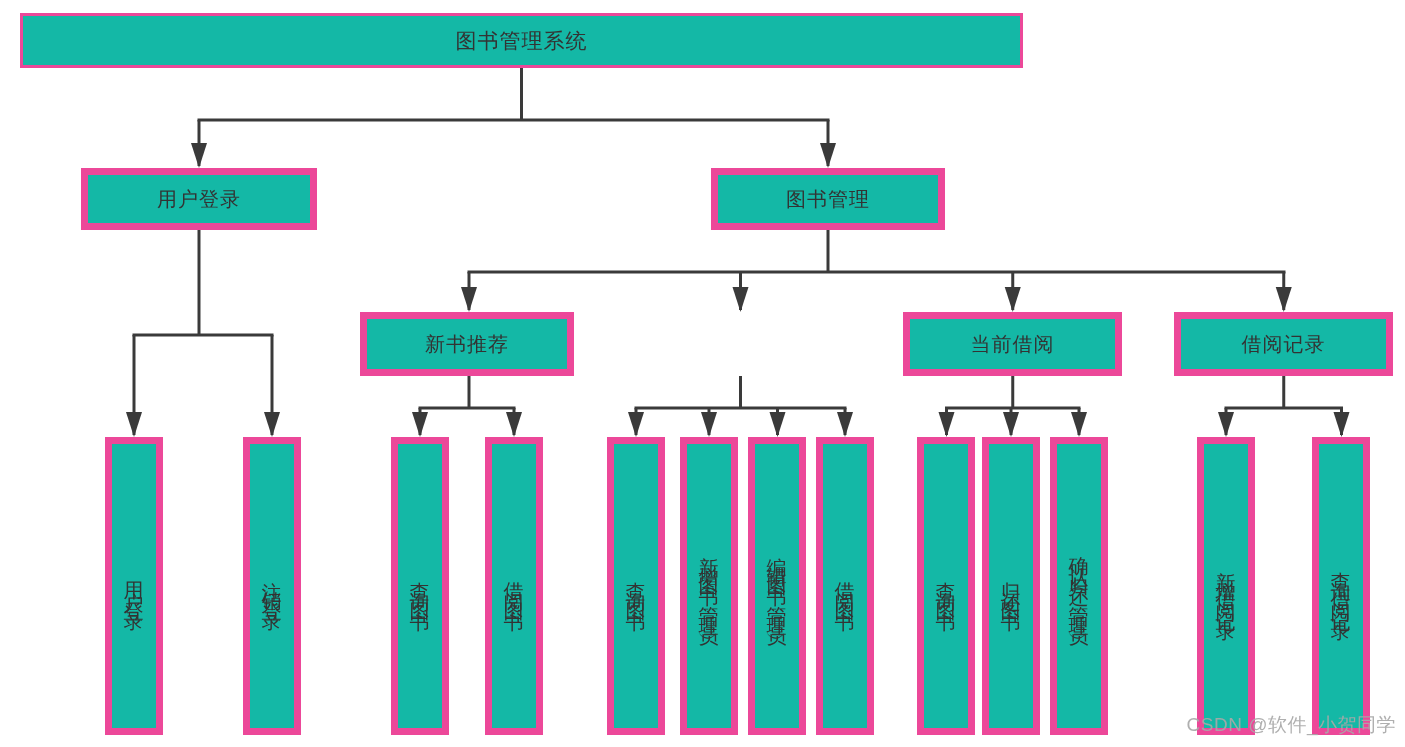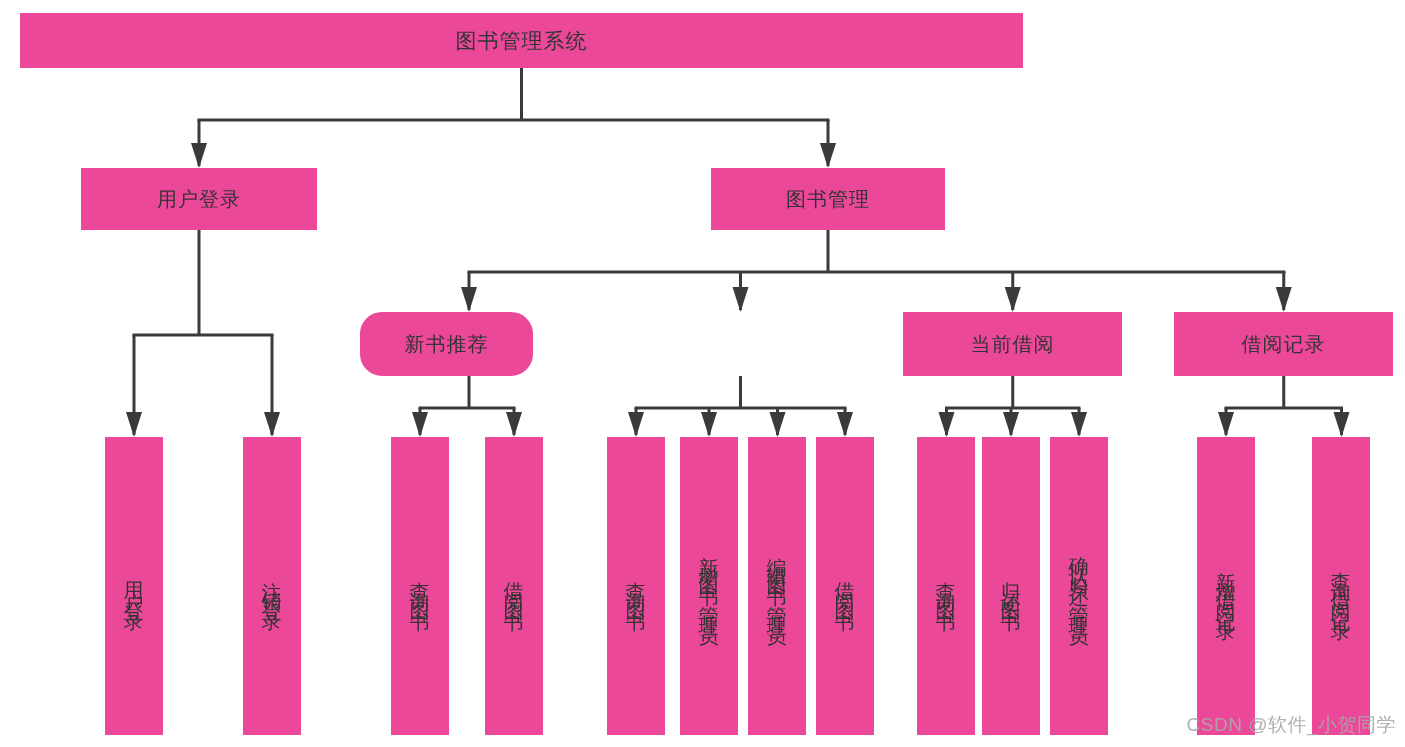--- a/index.html
+++ b/index.html
@@ -7,21 +7,21 @@
     position:relative;
     width:1405px;height:747px;
     background:#fff;
     font-family:"Liberation Sans","DejaVu Sans",sans-serif;
     overflow:hidden;
   }
   #wires{position:absolute;left:0;top:0;z-index:1;}
   .box{
     position:absolute;
     box-sizing:border-box;
-    background:#ec4899;
+    background:#14b8a6;
     border:7px solid #ec4899;
     display:flex;
     align-items:center;
     justify-content:center;
     color:#333333;
     font-size:20px;
     letter-spacing:1px;
     z-index:2;
     text-align:center;
   }
@@ -116,21 +116,21 @@
       <polygon points="1218,412 1234,412 1226,437"></polygon>
       <polygon points="1333.5,412 1349.5,412 1341.5,437"></polygon>
     </g>
   </svg>
 
   <div class="box root" style="left:20px;top:13px;width:1003px;height:55px;">图书管理系统</div>
 
   <div class="box" style="left:81px;top:168px;width:236px;height:62px;">用户登录</div>
   <div class="box" style="left:711px;top:168px;width:234px;height:62px;">图书管理</div>
 
-  <div class="box" style="left:360px;top:312px;width:173px;height:64px;border-radius:22px;">新书推荐</div>
+  <div class="box" style="left:360px;top:312px;width:214px;height:64px;">新书推荐</div>
   <div class="box" style="left:1174px;top:312px;width:219px;height:64px;">借阅记录</div>
   <div class="box" style="left:903px;top:312px;width:219px;height:64px;">当前借阅</div>
 
   <div class="box leaf" style="left:105px;top:437px;width:58px;height:298px;">用户登录</div>
   <div class="box leaf" style="left:243px;top:437px;width:58px;height:298px;">注销登录</div>
 
   <div class="box leaf" style="left:391px;top:437px;width:58px;height:298px;">查询图书</div>
   <div class="box leaf" style="left:485px;top:437px;width:58px;height:298px;">借阅图书</div>
 
   <div class="box leaf" style="left:607px;top:437px;width:58px;height:298px;">查询图书</div>

